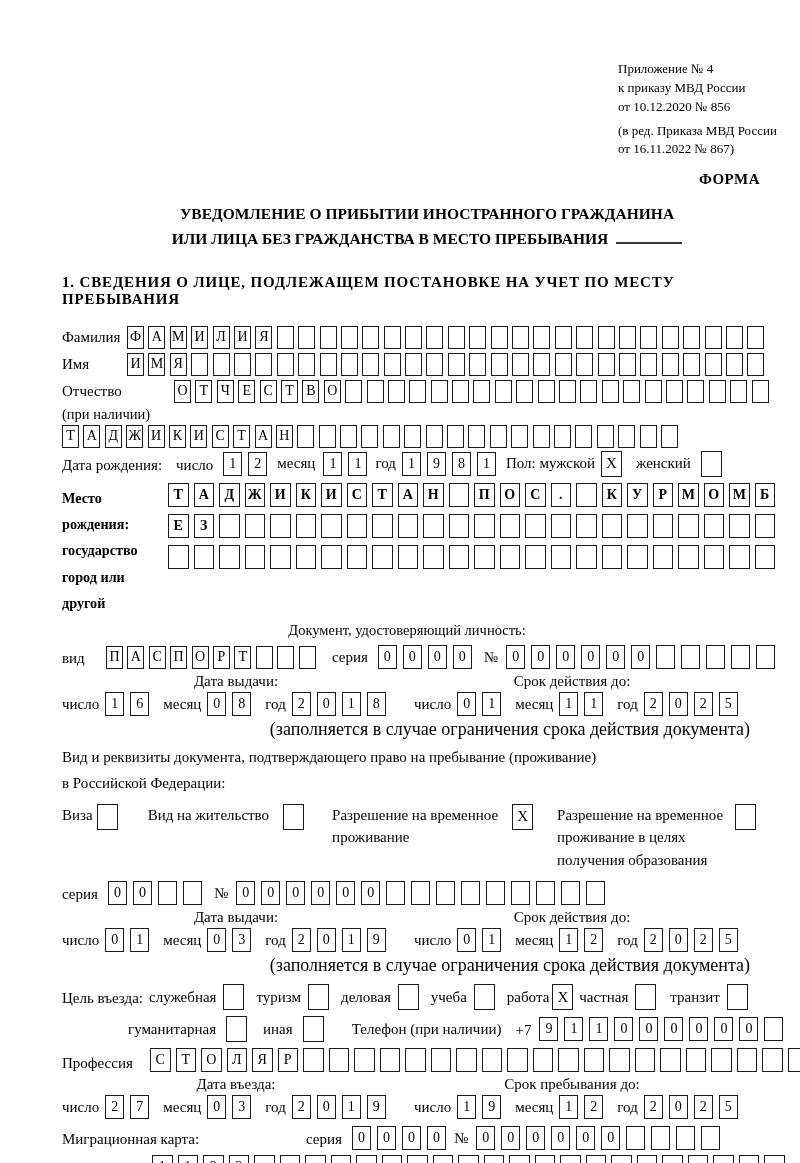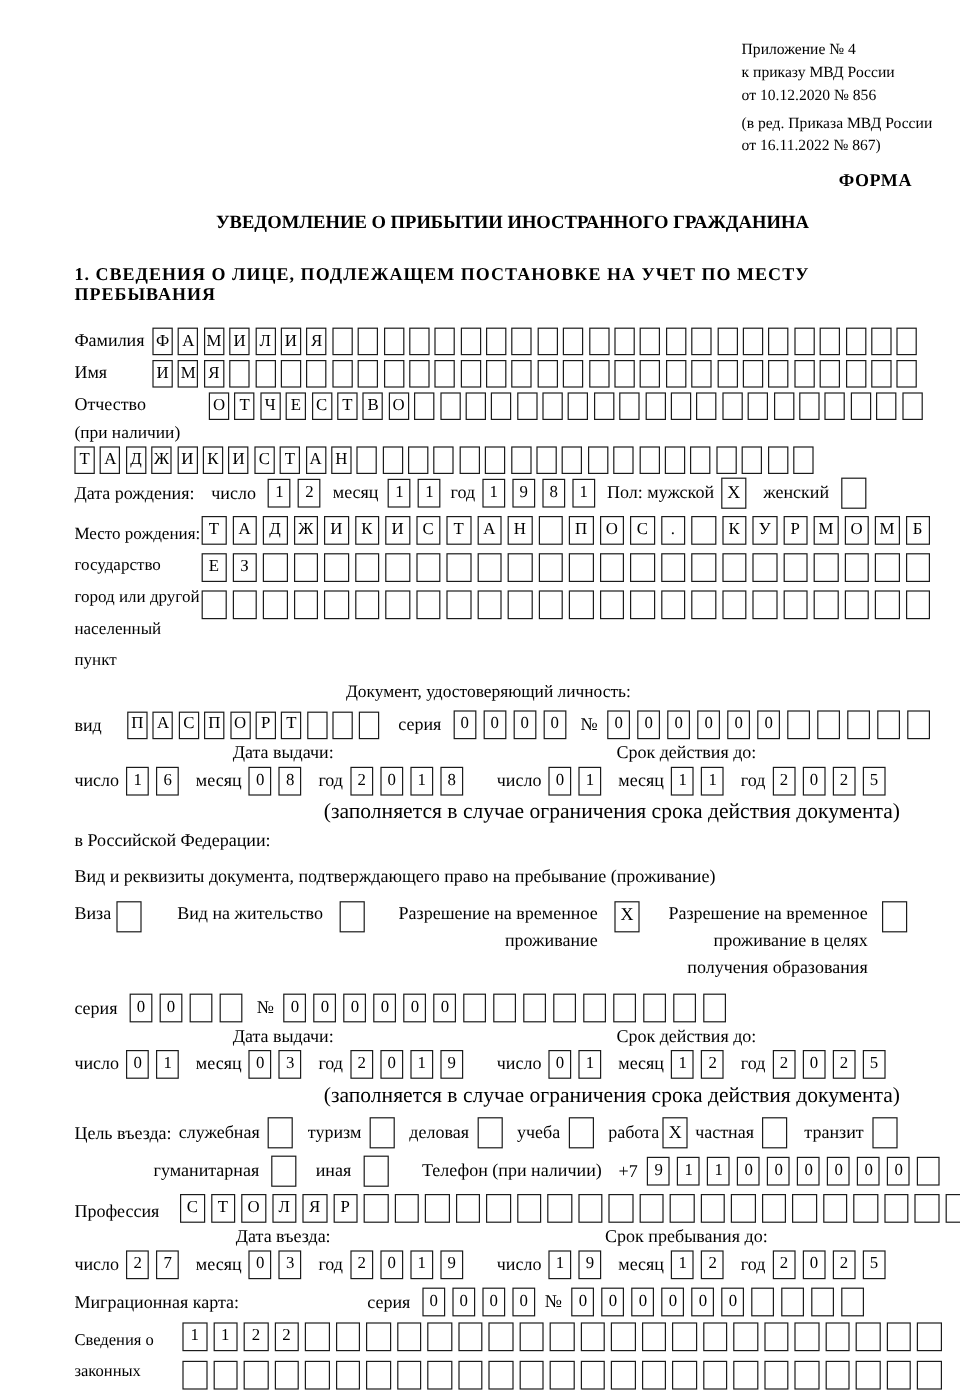--- a/index.html
+++ b/index.html
@@ -1,21 +1,21 @@
 <!DOCTYPE html>
 <html><head>
 <meta charset="utf-8">
 <style>
   * { box-sizing: border-box; }
   html,body { margin:0; padding:0; }
   body {
     width:800px; height:1163px; background:#ffffff; color:#000;
     font-family:"Liberation Serif", serif; font-size:15px; overflow:hidden;
   }
-  .page { width:800px; height:897px; padding:32px 8px 0 62px; }
+  .page { width:800px; height:897px; padding:60px 8px 0 62px; }
 
   .annex { margin-left:556px; font-size:13px; line-height:1.45; }
   .annex .gap { height:5px; }
   .forma { text-align:right; font-weight:bold; font-size:15px; margin:12px 32px 0 0; letter-spacing:.5px; }
 
   .title { text-align:center; font-weight:bold; font-size:15.5px; line-height:1.6; margin-top:14px; }
   .blank-line { display:inline-block; width:66px; border-bottom:2px solid #3a3a3a; height:13px; margin-left:8px; }
 
   .sec1 { font-weight:bold; font-size:15px; letter-spacing:.85px; margin-top:22px; margin-bottom:18px; }
 
@@ -46,21 +46,21 @@
   .dg { display:flex; align-items:center; }
   .dg-left { width:352px; }
   .dg .lbl { padding:0 6px 0 0; }
   .dg .cells { margin-right:8px; }
   .note-right { text-align:right; font-size:18px; padding-right:42px; margin-top:3px; }
 
   .plain { margin-top:6px; line-height:1.55; }
 
   .opts { display:flex; align-items:flex-start; margin-top:8px; margin-bottom:10px; }
   .opt { display:flex; align-items:flex-start; }
-  .optlines { text-align:right; line-height:1.5; }
+  .optlines { text-align:left; line-height:1.5; }
 
   .pair { display:flex; align-items:center; }
   .pair .box { margin-left:7px; }
   .bp-labels div, .rep-labels div { line-height:1.85; }
 </style>
 </head>
 <body>
 
 <div class="page">
 
@@ -70,20 +70,21 @@
     <div>от 10.12.2020 № 856</div>
     <div class="gap"></div>
     <div>(в ред. Приказа МВД России</div>
     <div>от 16.11.2022 № 867)</div>
   </div>
 
   <div class="forma">ФОРМА</div>
 
   <div class="title">
     <div>УВЕДОМЛЕНИЕ О ПРИБЫТИИ ИНОСТРАННОГО ГРАЖДАНИНА</div>
+    <div><span>ИЛИ ЛИЦА БЕЗ ГРАЖДАНСТВА В МЕСТО ПРЕБЫВАНИЯ</span><span class="blank-line"></span></div>
   </div>
 
   <div class="sec1">1. СВЕДЕНИЯ О ЛИЦЕ, ПОДЛЕЖАЩЕМ ПОСТАНОВКЕ НА УЧЕТ ПО МЕСТУ ПРЕБЫВАНИЯ</div>
 
   <div class="frow">
     <div class="flabel" style="width:65px;">Фамилия</div>
     <span class="cells">
         <span class="cell">Ф</span>
         <span class="cell">А</span>
         <span class="cell">М</span>
@@ -242,26 +243,25 @@
         <span class="cell">9</span>
         <span class="cell">8</span>
         <span class="cell">1</span>
       </span>
     <span class="lbl" style="padding:0 6px 0 4px;">Пол: мужской</span>
     <span class="box">X</span>
     <span class="lbl" style="padding:0 10px 0 14px;">женский</span>
     <span class="box"></span>
   </div>
 
-  <div class="frow" style="margin-bottom:4px;">
+  <div class="frow" style="margin-bottom:4px;font-weight:bold;">
     <div class="flabel bp-labels" style="width:106px; font-size:14.2px; padding-top:2px;">
       <div>Место рождения:</div>
       <div>государство</div>
       <div>город или другой</div>
-      <div>населенный пункт</div>
     </div>
     <div>
       <div class="cells wide" style="margin-bottom:7px;">
           <span class="cell">Т</span>
           <span class="cell">А</span>
           <span class="cell">Д</span>
           <span class="cell">Ж</span>
           <span class="cell">И</span>
           <span class="cell">К</span>
           <span class="cell">И</span>
@@ -416,22 +416,22 @@
         <span class="cells dc">
           <span class="cell">2</span>
           <span class="cell">0</span>
           <span class="cell">2</span>
           <span class="cell">5</span>
         </span>
     </div>
   </div>
   <div class="note-right">(заполняется в случае ограничения срока действия документа)</div>
 
+  <div class="plain">Вид и реквизиты документа, подтверждающего право на пребывание (проживание)</div>
   <div class="plain" style="margin-top:3px;">в Российской Федерации:</div>
-  <div class="plain">Вид и реквизиты документа, подтверждающего право на пребывание (проживание)</div>
 
   <div class="opts">
     <div class="opt">
       <span class="lbl">Виза</span>
       <span class="box" style="margin-left:4px;"></span>
     </div>
     <div class="opt" style="margin-left:30px;">
       <span class="lbl">Вид на жительство</span>
       <span class="box" style="margin-left:14px;"></span>
     </div>

